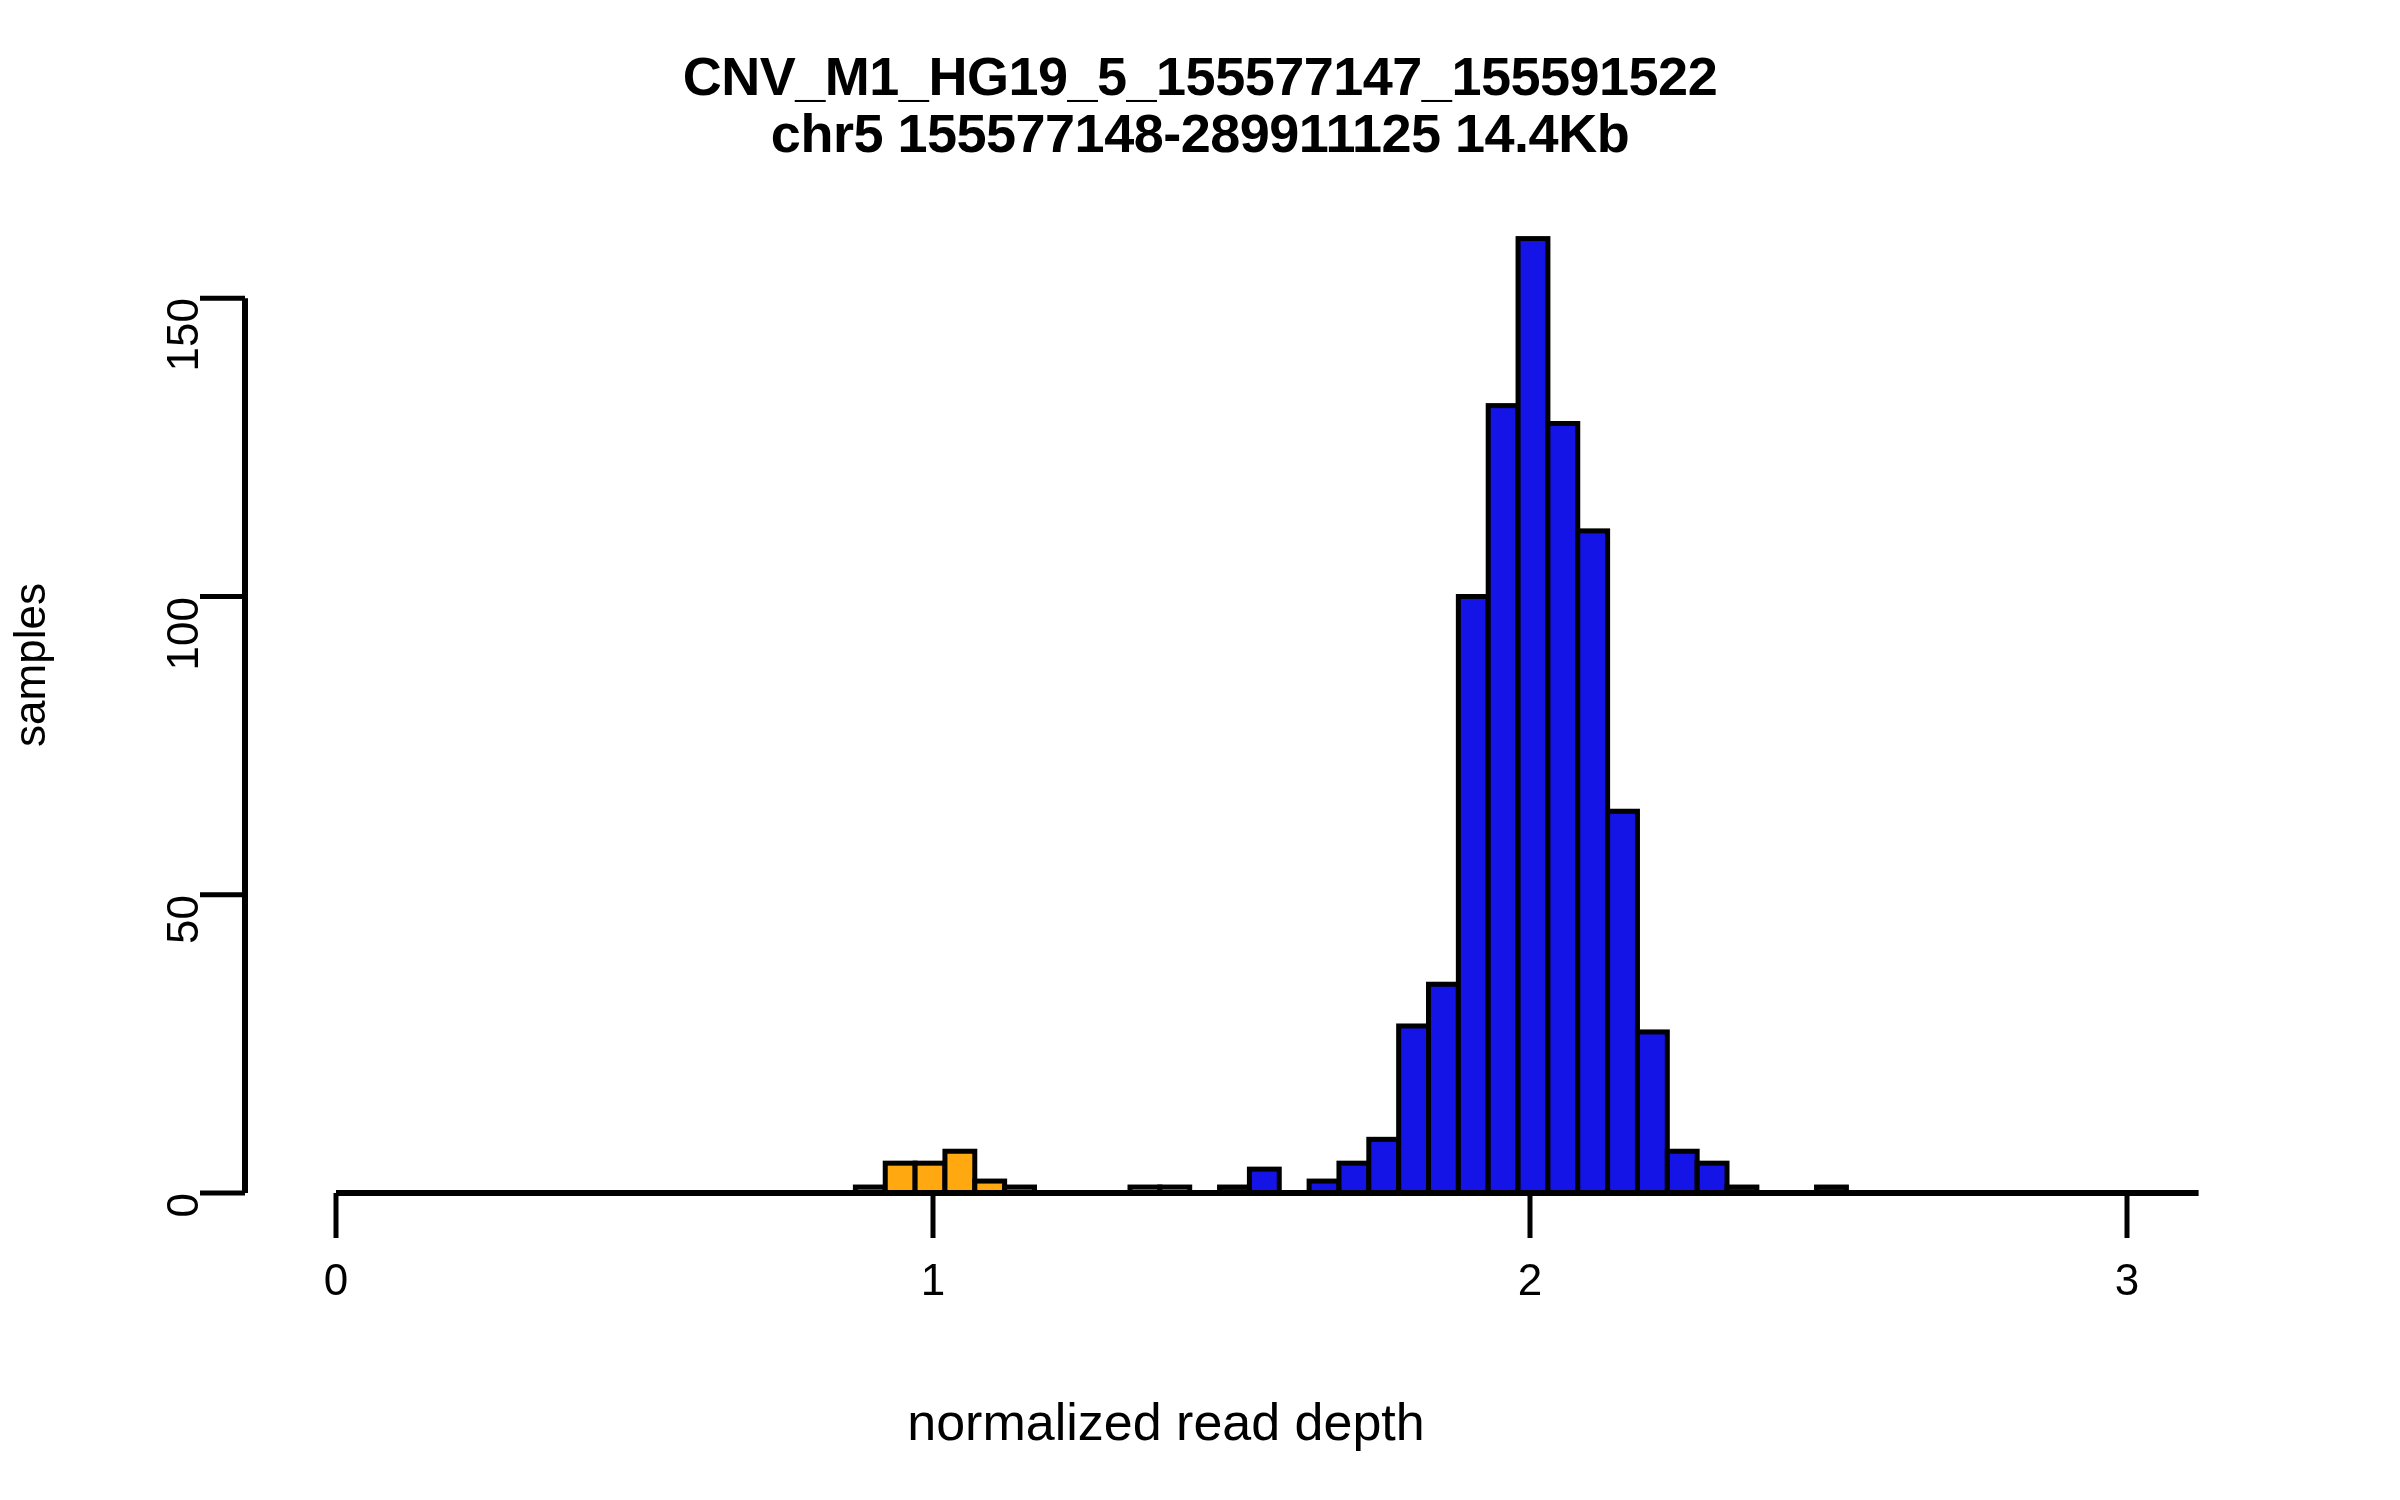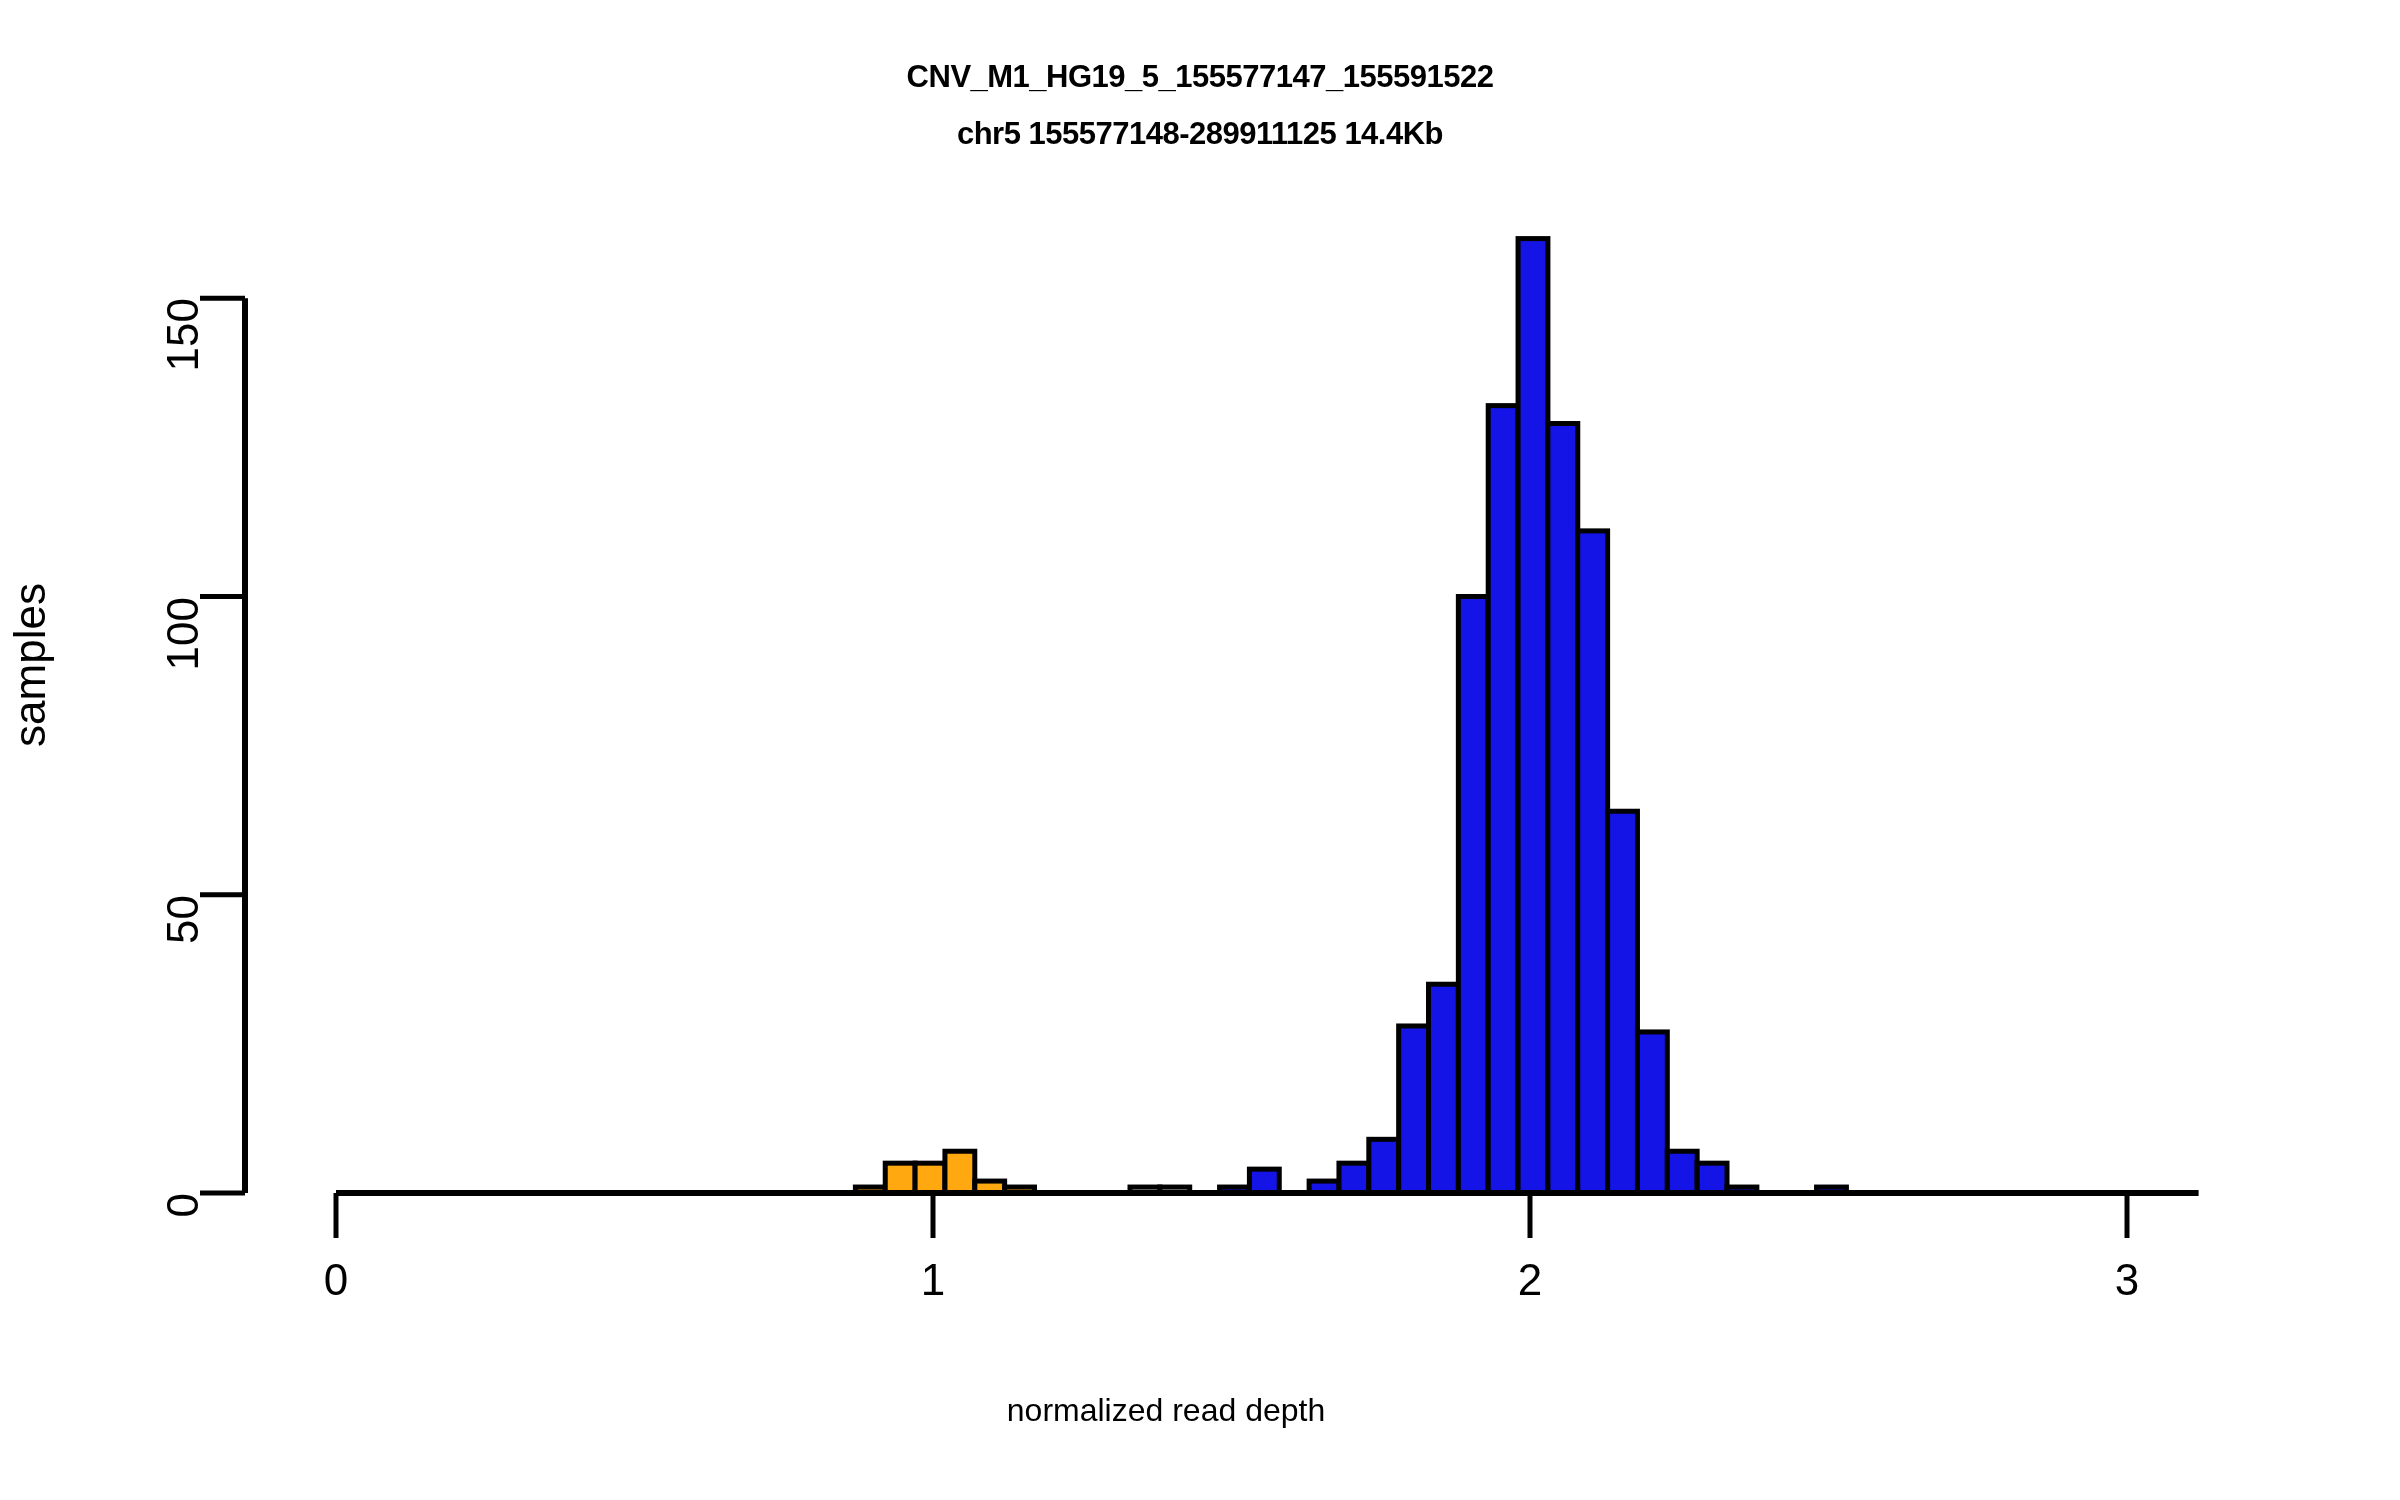--- a/index.html
+++ b/index.html
@@ -15,21 +15,21 @@
     font-family: "Liberation Sans", sans-serif;
     overflow: hidden;
   }
   .title-block {
     position: absolute;
     left: 0;
     top: 48px;
     width: 2400px;
     text-align: center;
     font-weight: bold;
-    font-size: 31px;
+    font-size: 54px;
     line-height: 57px;
     color: #000000;
     letter-spacing: -0.5px;
   }
   .title-line { display: block; white-space: pre; }
 
   #plot-svg {
     position: absolute;
     left: 0;
     top: 0;
@@ -48,21 +48,21 @@
   }
   .xtick-label { transform: translate(-50%, 0); }
   .ytick-label { transform: translate(-100%, -50%); }
 
   .axis-title-x {
     position: absolute;
     left: 0;
     top: 1392px;
     width: 2332px;
     text-align: center;
-    font-size: 32px;
+    font-size: 52px;
     color: #000000;
   }
   .axis-title-y {
     position: absolute;
     left: -170px;
     top: 640px;
     width: 400px;
     text-align: center;
     font-size: 44px;
     color: #000000;

